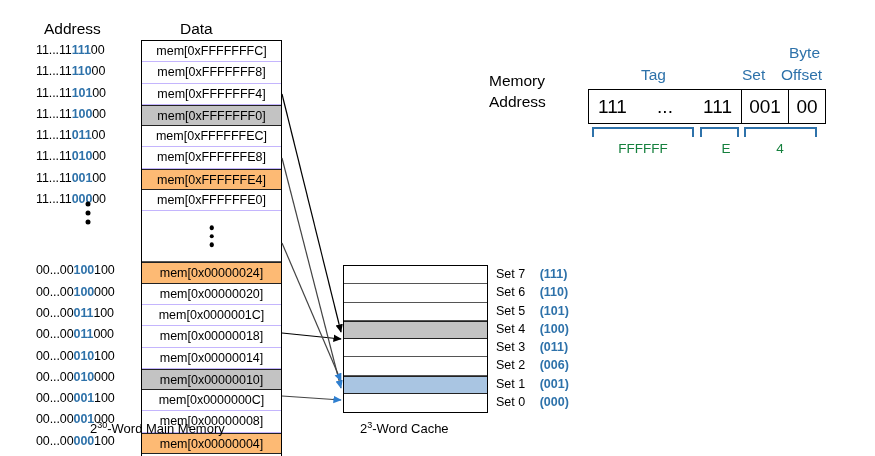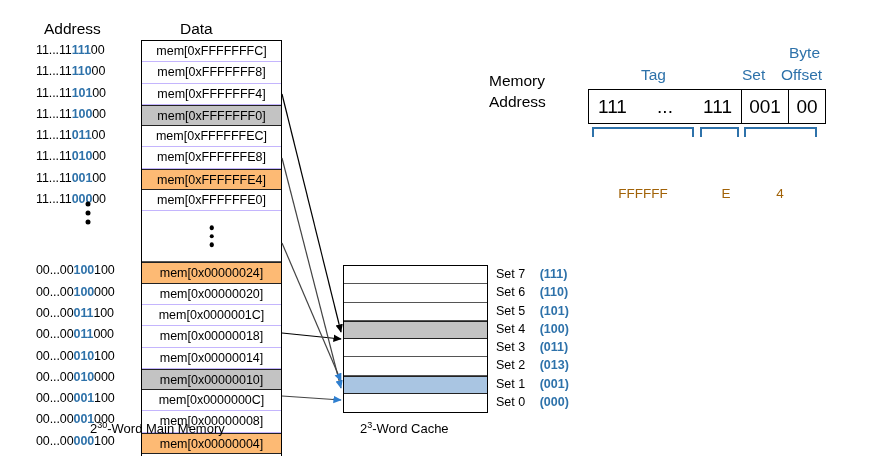--- a/index.html
+++ b/index.html
@@ -58,21 +58,21 @@
   #ma-label{left:489px;top:70px;font-size:15.5px;line-height:21px;white-space:nowrap;}
   #ma-box{left:588px;top:89px;height:35px;border:1.8px solid #000;
           box-sizing:border-box;display:flex;background:#fff;}
   .ma-field{display:flex;align-items:center;justify-content:center;
             font-size:19px;box-sizing:border-box;white-space:nowrap;}
   .ma-field.tag{width:153px;border-right:1.8px solid #000;justify-content:space-between;
                 padding:0 9px;}
   .ma-field.set{width:47px;border-right:1.8px solid #000;}
   .ma-field.off{width:36px;}
   .ma-cap{position:absolute;font-size:15.5px;color:#2e72aa;white-space:nowrap;}
-  .brk-lbl{position:absolute;font-size:13.5px;color:#a16207;white-space:nowrap;text-align:center;margin-top:45px;}
+  .brk-lbl{position:absolute;font-size:13.5px;color:#15803d;white-space:nowrap;text-align:center;}
 </style>
 </head>
 <body>
 
 <div class="abs col-head" style="left:44px;top:20px;">Address</div>
 <div class="abs col-head" style="left:180px;top:20px;">Data</div>
 
 <div class="abs" id="addr-col">
     <div class="addr-row"><span class="k">11...11</span><span class="b">111</span><span class="k">00</span></div>
     <div class="addr-row"><span class="k">11...11</span><span class="b">110</span><span class="k">00</span></div>
@@ -139,21 +139,21 @@
     <div class="cache-row"></div>
     <div class="cache-row blue"></div>
     <div class="cache-row"></div>
   </div>
 <div class="abs" id="set-labels">
     <div class="set-row">Set 7 <span class="bits">(111)</span></div>
     <div class="set-row">Set 6 <span class="bits">(110)</span></div>
     <div class="set-row">Set 5 <span class="bits">(101)</span></div>
     <div class="set-row">Set 4 <span class="bits">(100)</span></div>
     <div class="set-row">Set 3 <span class="bits">(011)</span></div>
-    <div class="set-row">Set 2 <span class="bits">(013)</span></div>
+    <div class="set-row">Set 2 <span class="bits">(006)</span></div>
     <div class="set-row">Set 1 <span class="bits">(001)</span></div>
     <div class="set-row">Set 0 <span class="bits">(000)</span></div>
   </div>
 
 <div class="abs caption" style="left:90px;top:420px;">
   <span>2</span><sup>30</sup><span>-Word Main Memory</span>
 </div>
 <div class="abs caption" style="left:360px;top:420px;">
   <span>2</span><sup>3</sup><span>-Word Cache</span>
 </div>

